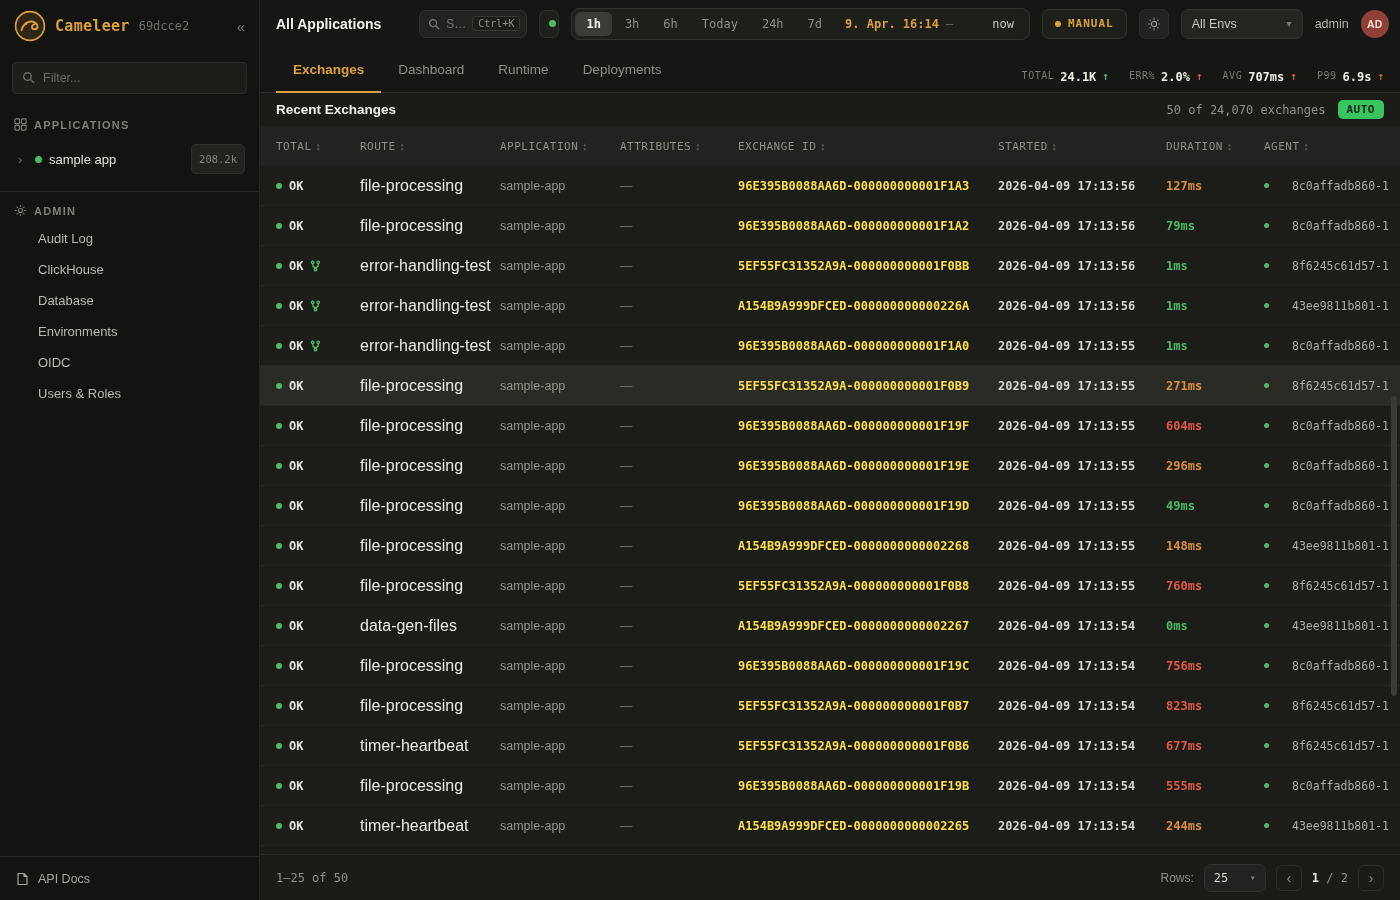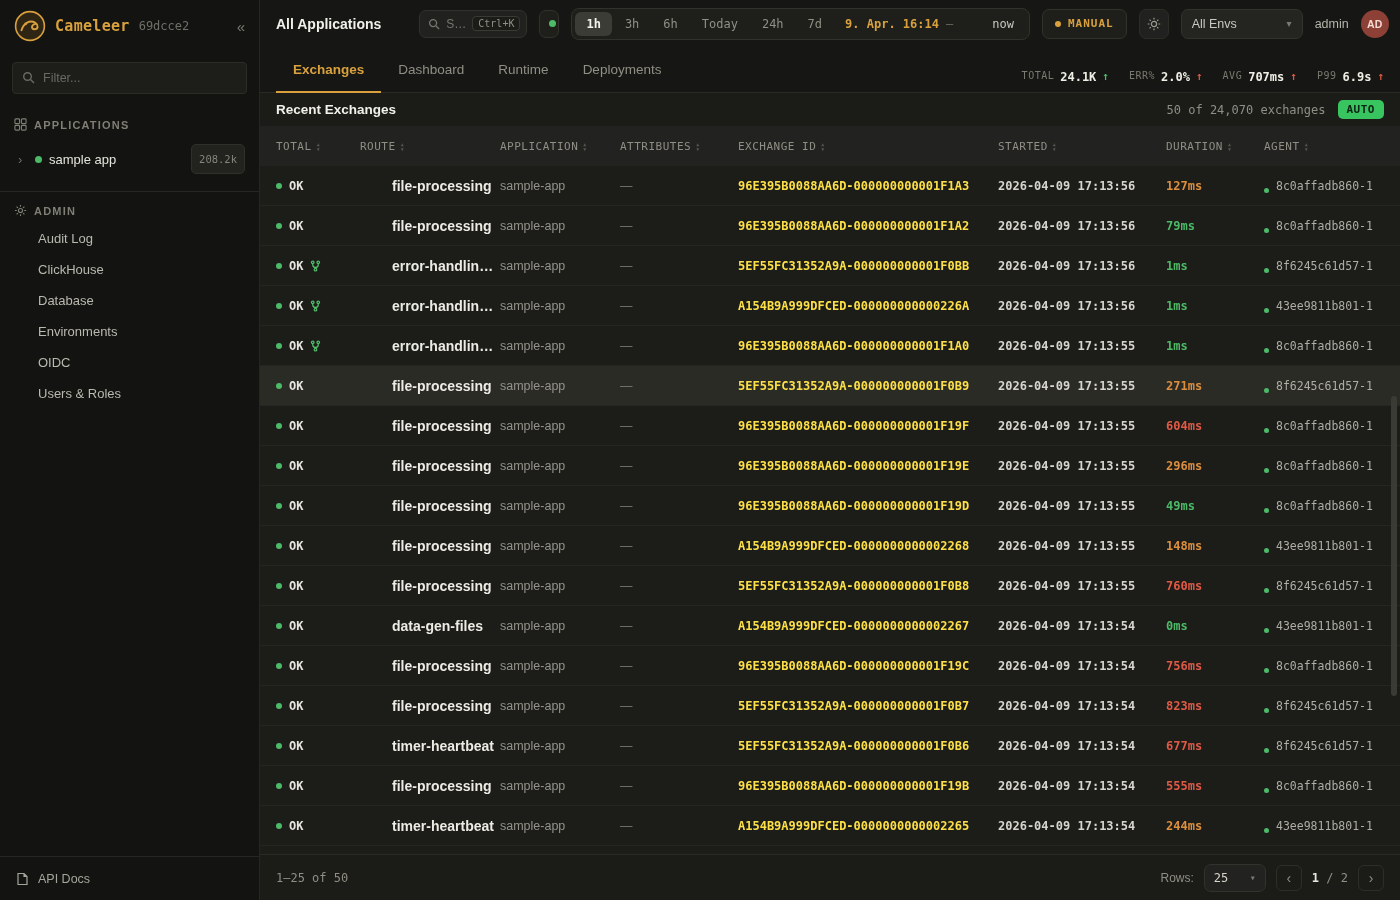--- a/index.html
+++ b/index.html
@@ -97,28 +97,28 @@
   .grid-cols{display:grid;grid-template-columns:84px 140px 120px 118px 260px 168px 98px minmax(0,1fr);align-items:center;}
   .thead{height:40px;background:var(--bg-thead);padding:0 10px 0 16px;font-family:var(--font-mono);font-size:11px;color:#8f8f85;letter-spacing:.5px;}
   .th{display:flex;align-items:center;gap:5px;cursor:pointer;white-space:nowrap;}
   .sort{display:inline-flex;flex-direction:column;line-height:4px;font-size:5px;color:#55554e;gap:1px;}
   .tbody{flex:1;overflow:hidden;position:relative;background:var(--bg-row);}
   .trow{height:40px;padding:0 10px 0 16px;border-bottom:1px solid #252521;cursor:pointer;background:var(--bg-row);}
   .trow.hi{background:var(--bg-row-hi);}
   .cell{white-space:nowrap;overflow:hidden;text-overflow:ellipsis;}
   .c-status{display:flex;align-items:center;gap:7px;font-family:var(--font-mono);font-size:12px;font-weight:bold;color:#e6e6df;}
   .c-status .dot{width:6px;height:6px;}
-  .c-route{font-size:14px;font-weight:bold;color:#ececе4;color:#ececE4;margin-left:32px;}
+  .c-route{font-size:16px;font-weight:normal;color:#ececе4;color:#ececE4;}
   .c-app{font-size:12.5px;color:#93938a;}
   .c-attr{color:#7a7a70;font-size:12.5px;}
   .c-id{font-family:var(--font-mono);font-size:12px;font-weight:bold;color:#fde047;}
   .c-start{font-family:var(--font-mono);font-size:12px;font-weight:bold;color:#d6d6ce;}
   .c-dur{font-family:var(--font-mono);font-size:12px;font-weight:bold;}
   .dur-fast{color:var(--green);} .dur-mid{color:var(--orange);} .dur-slow{color:var(--red);}
-  .c-agent{display:flex;align-items:flex-end;gap:7px;font-family:var(--font-mono);font-size:11.5px;color:#aeaea5;}
+  .c-agent{display:flex;align-items:center;gap:23px;font-family:var(--font-mono);font-size:11.5px;color:#aeaea5;}
   .c-agent .dot{width:5px;height:5px;}
   .scroll-thumb{position:absolute;right:3px;top:230px;width:6px;height:300px;background:#3b3b35;border-radius:3px;cursor:grab;}
 
   
   .tfoot{height:46px;border-top:1px solid var(--border);background:var(--bg-content);display:flex;align-items:center;padding:0 16px;}
   .foot-range{font-family:var(--font-mono);font-size:12px;color:#8f8f85;}
   .foot-right{margin-left:auto;display:flex;align-items:center;gap:10px;}
   .rows-label{font-size:12px;color:#8f8f85;}
   .rows-select{height:28px;min-width:62px;border:1px solid #32322c;border-radius:7px;background:#222220;display:flex;align-items:center;justify-content:space-between;padding:0 9px;color:#d5d5cc;font-family:var(--font-mono);font-size:12px;cursor:pointer;gap:8px;}
   .page-btn{width:26px;height:26px;border:1px solid #2e2e29;border-radius:6px;background:transparent;color:#8f8f85;font-size:14px;display:flex;align-items:center;justify-content:center;cursor:pointer;}

